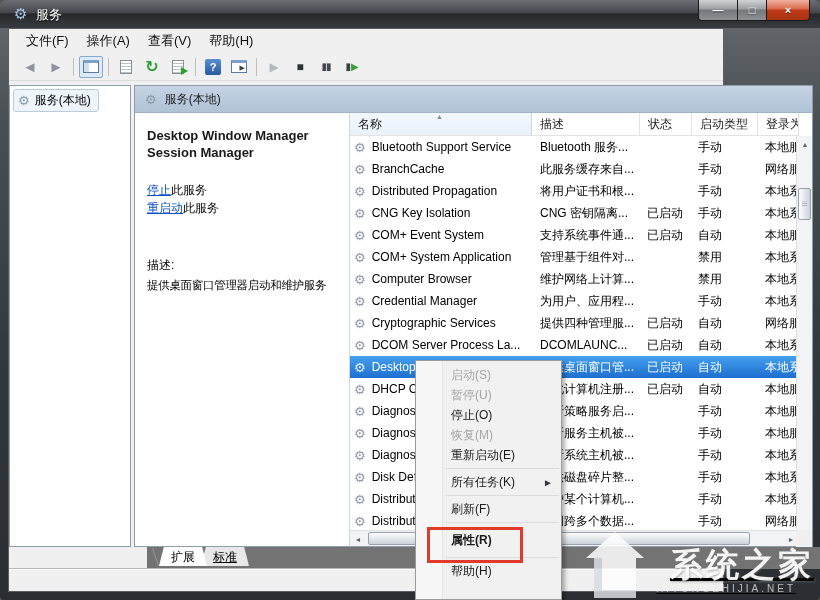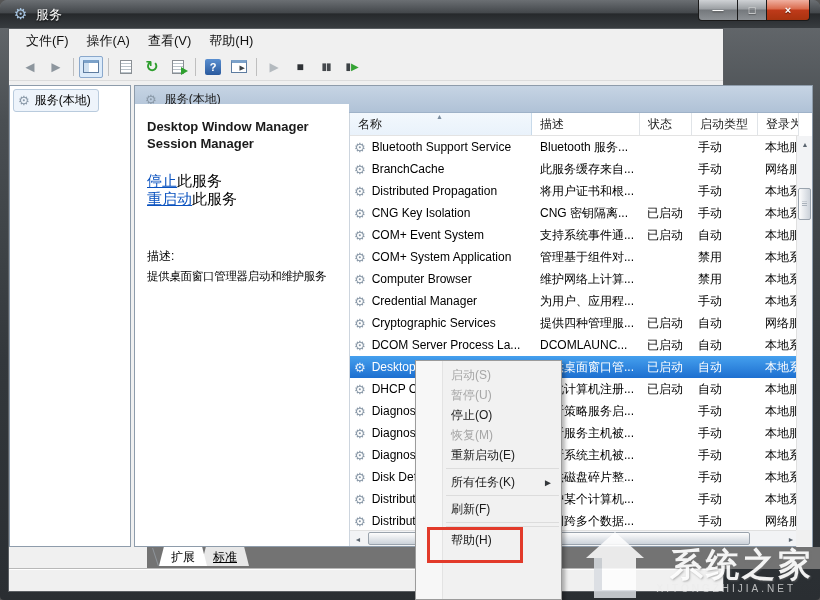--- a/index.html
+++ b/index.html
@@ -54,23 +54,23 @@
   
   .tree-pane{position:absolute;left:0;top:56px;width:122px;height:462px;background:#fff;border:1px solid #8e9cab;}
   .tree-item{position:absolute;left:3px;top:3px;display:inline-flex;align-items:center;gap:5px;
              padding:2px 7px 2px 4px;border:1px solid #b9cbdd;border-radius:3px;background:#eef4fb;font-size:12px;color:#000;}
   .gear{color:#8a99a8;font-size:13px;line-height:13px;}
   .right-pane{position:absolute;left:125px;top:56px;width:679px;height:462px;background:#fff;border:1px solid #8e9cab;}
   .pane-header{position:absolute;left:0;top:0;width:100%;height:27px;display:flex;align-items:center;gap:8px;
                padding-left:10px;background:linear-gradient(180deg,#c6d4e4 0%,#b0c2d7 100%);
                border-bottom:1px solid #9fb2c8;font-size:12px;color:#1a1a1a;}
   
-  .detail{position:absolute;left:0;top:18px;width:214px;height:433px;background:#fff;padding:14px 10px 0 12px;}
+  .detail{position:absolute;left:0;top:27px;width:214px;height:433px;background:#fff;padding:14px 10px 0 12px;}
   .svc-title{font-size:13px;font-weight:bold;color:#1a1a1a;line-height:17px;margin-bottom:20px;}
-  .svc-links{font-size:15px;line-height:18px;color:#000;}
+  .svc-links{font-size:12px;line-height:18px;color:#000;}
   .svc-links a{color:#0a52bf;text-decoration:underline;}
   .svc-desc-label{margin-top:40px;font-size:12px;color:#000;}
   .svc-desc{font-size:11.5px;color:#000;margin-top:4px;letter-spacing:-0.3px;}
   
   .list{position:absolute;left:214px;top:27px;right:0;bottom:0;background:#fff;border-left:1px solid #cdd5de;}
   .lheader{position:absolute;left:0;top:0;height:23px;width:449px;display:grid;
            grid-template-columns:182px 108px 52px 66px 41px;font-size:12px;color:#1a1a1a;
            border-bottom:1px solid #e3e3e3;background:#fff;}
   .hcell{display:flex;align-items:center;padding-left:8px;border-right:1px solid #e0e4e8;overflow:hidden;white-space:nowrap;position:relative;}
   .hcell.sorted{background:linear-gradient(180deg,#f3f8fd,#e9f2fb);border-right:1px solid #c8daea;}
@@ -109,21 +109,21 @@
            border:1px solid #9b9b9b;box-shadow:3px 3px 4px rgba(0,0,0,0.3);z-index:10;padding-top:4px;}
   .ctxmenu::before{content:"";position:absolute;left:0;top:0;bottom:0;width:26px;background:#f7f7f7;border-right:1px solid #e3e3e3;}
   .mi{position:relative;height:20px;display:flex;align-items:center;padding-left:35px;font-size:12px;color:#1b1b1b;}
   .mi.disabled{color:#a6a6a6;}
   .mi.bold{font-weight:bold;height:28px;}
   .mi .subarrow{position:absolute;right:8px;font-size:10px;color:#33373b;}
   .msep{height:1px;background:#dcdcdc;margin:3px 2px 3px 30px;}
   
   .redbox{position:absolute;left:427px;top:527px;width:96px;height:36px;border:3px solid #e23a2a;z-index:12;}
   
-  .wmark{position:absolute;right:6px;bottom:2px;z-index:8;display:flex;align-items:flex-end;gap:11px;pointer-events:none;}
+  .wmark{position:absolute;right:6px;bottom:2px;z-index:8;display:flex;align-items:flex-end;gap:11px;pointer-events:none;text-decoration:underline;}
   .wm-house{position:relative;width:62px;height:66px;opacity:.85;}
   .wm-roof{position:absolute;left:2px;top:0;width:0;height:0;border-left:29px solid transparent;
            border-right:29px solid transparent;border-bottom:26px solid #fff;}
   .wm-body{position:absolute;left:10px;top:26px;width:42px;height:40px;background:#fff;
            box-shadow:inset 8px -8px 0 #d9dde2;}
   .wm-text{display:flex;flex-direction:column;align-items:flex-end;}
   .wm-cn{font-size:33px;font-weight:bold;color:rgba(255,255,255,0.92);letter-spacing:3px;
          text-shadow:1px 1px 2px rgba(120,120,120,0.5);line-height:36px;}
   .wm-en{font-size:10px;color:rgba(235,235,235,0.75);letter-spacing:3px;margin:0 18px 4px 0;}
 </style>
@@ -468,20 +468,21 @@
       <div class="mi disabled">启动(S)</div>
       <div class="mi disabled">暂停(U)</div>
       <div class="mi">停止(O)</div>
       <div class="mi disabled">恢复(M)</div>
       <div class="mi">重新启动(E)</div>
       <div class="msep"></div>
       <div class="mi">所有任务(K)<span class="subarrow">►</span></div>
       <div class="msep"></div>
       <div class="mi">刷新(F)</div>
       <div class="msep"></div>
+      <div class="mi bold">属性(R)</div>
       <div class="msep"></div>
       <div class="mi">帮助(H)</div>
     </div>
 
   <div class="redbox"></div>
 
   <div class="wmark">
     <div class="wm-house">
       <div class="wm-roof"></div>
         <div class="wm-body"></div>

